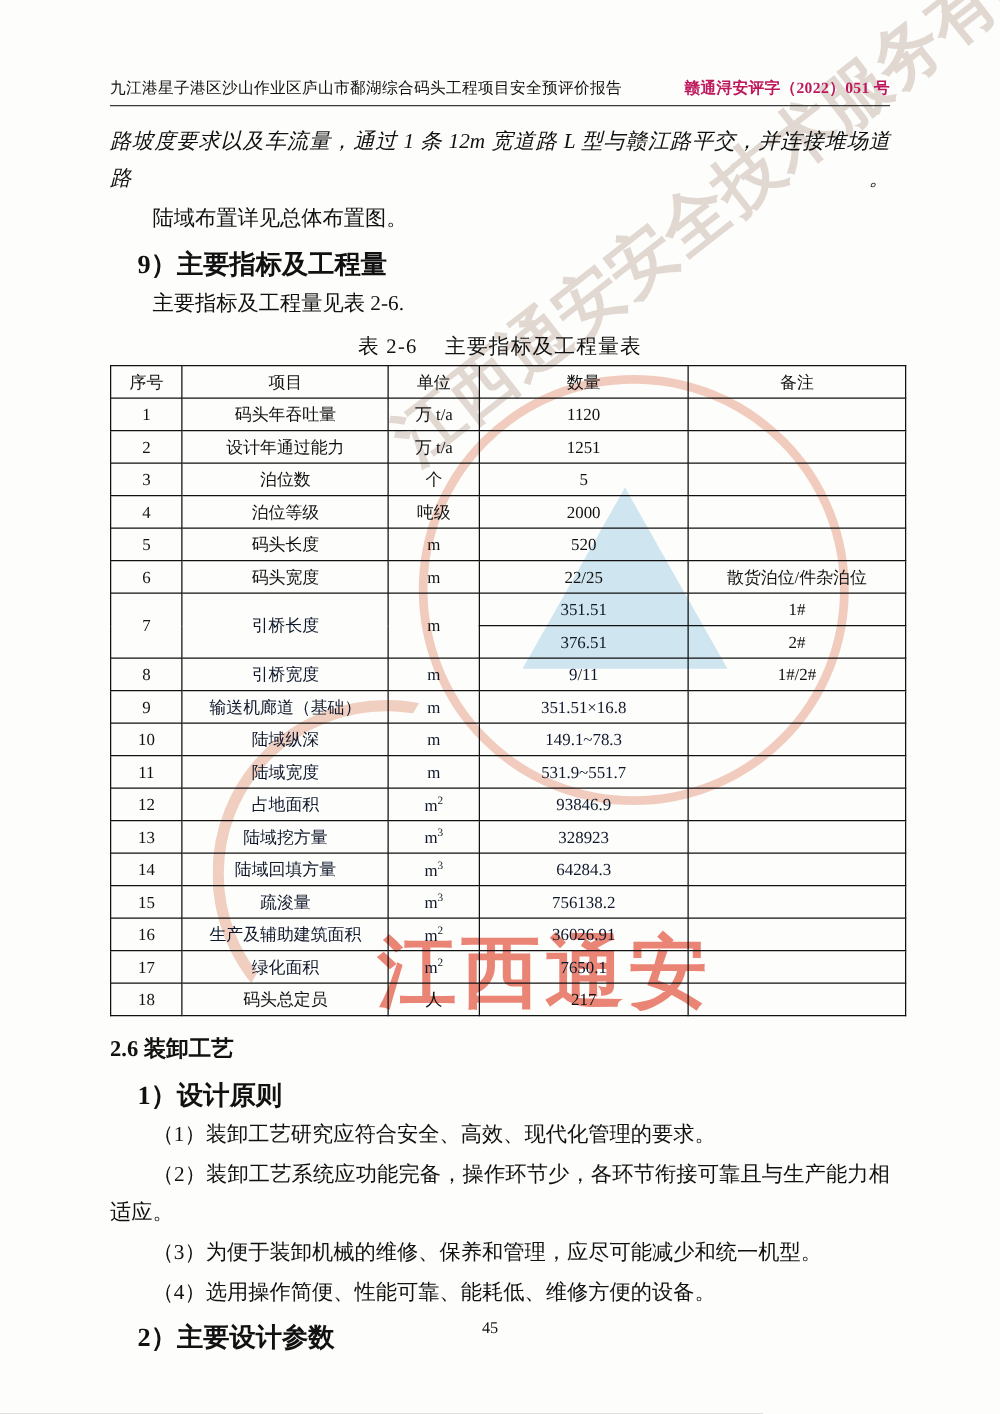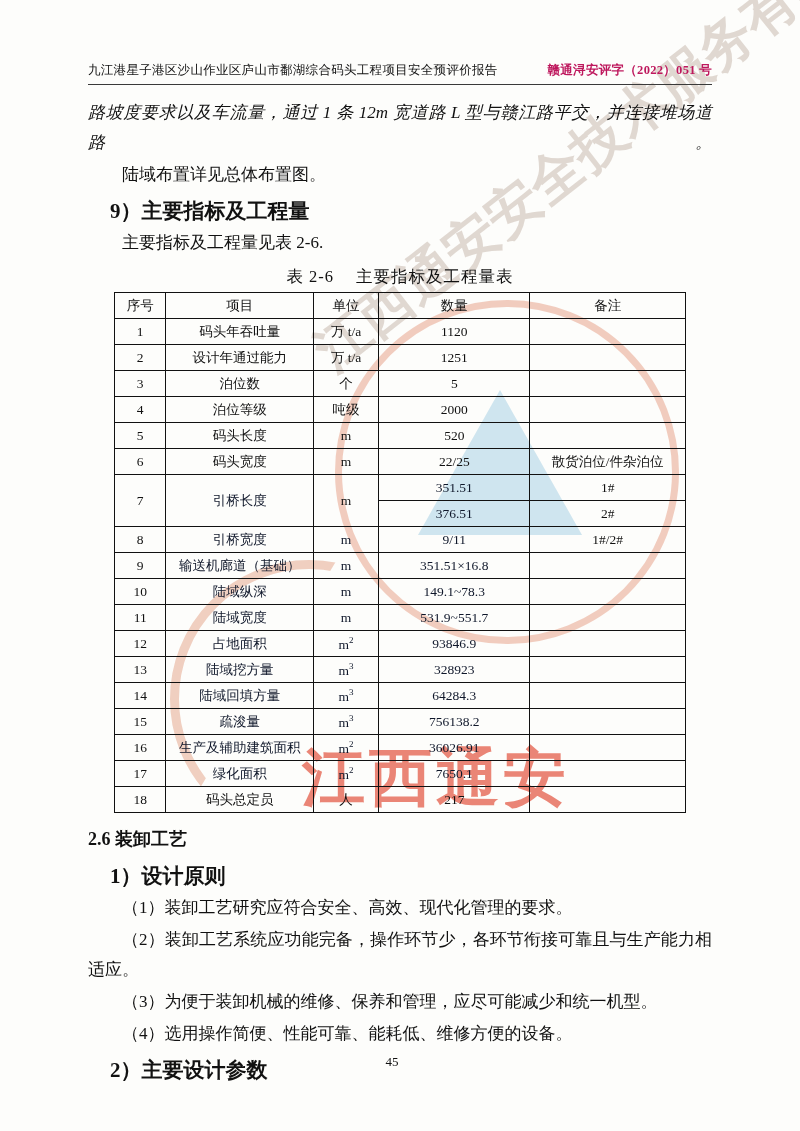--- a/index.html
+++ b/index.html
@@ -127,21 +127,21 @@
     text-align: center;
     font-size: 16.5px;
     margin: 8px 0 4px 0;
     letter-spacing: 1px;
   }
   .tbl-caption .gap { display: inline-block; width: 22px; }
 
   
   table.data {
     border-collapse: collapse;
-    width: 572px;
+    width: 637px;
     margin: 0 auto;
     font-size: 13.5px;
     position: relative;
     z-index: 2;
   }
   table.data th, table.data td {
     border: 1px solid #111;
     text-align: center;
     height: 25px;
     padding: 0 2px;

